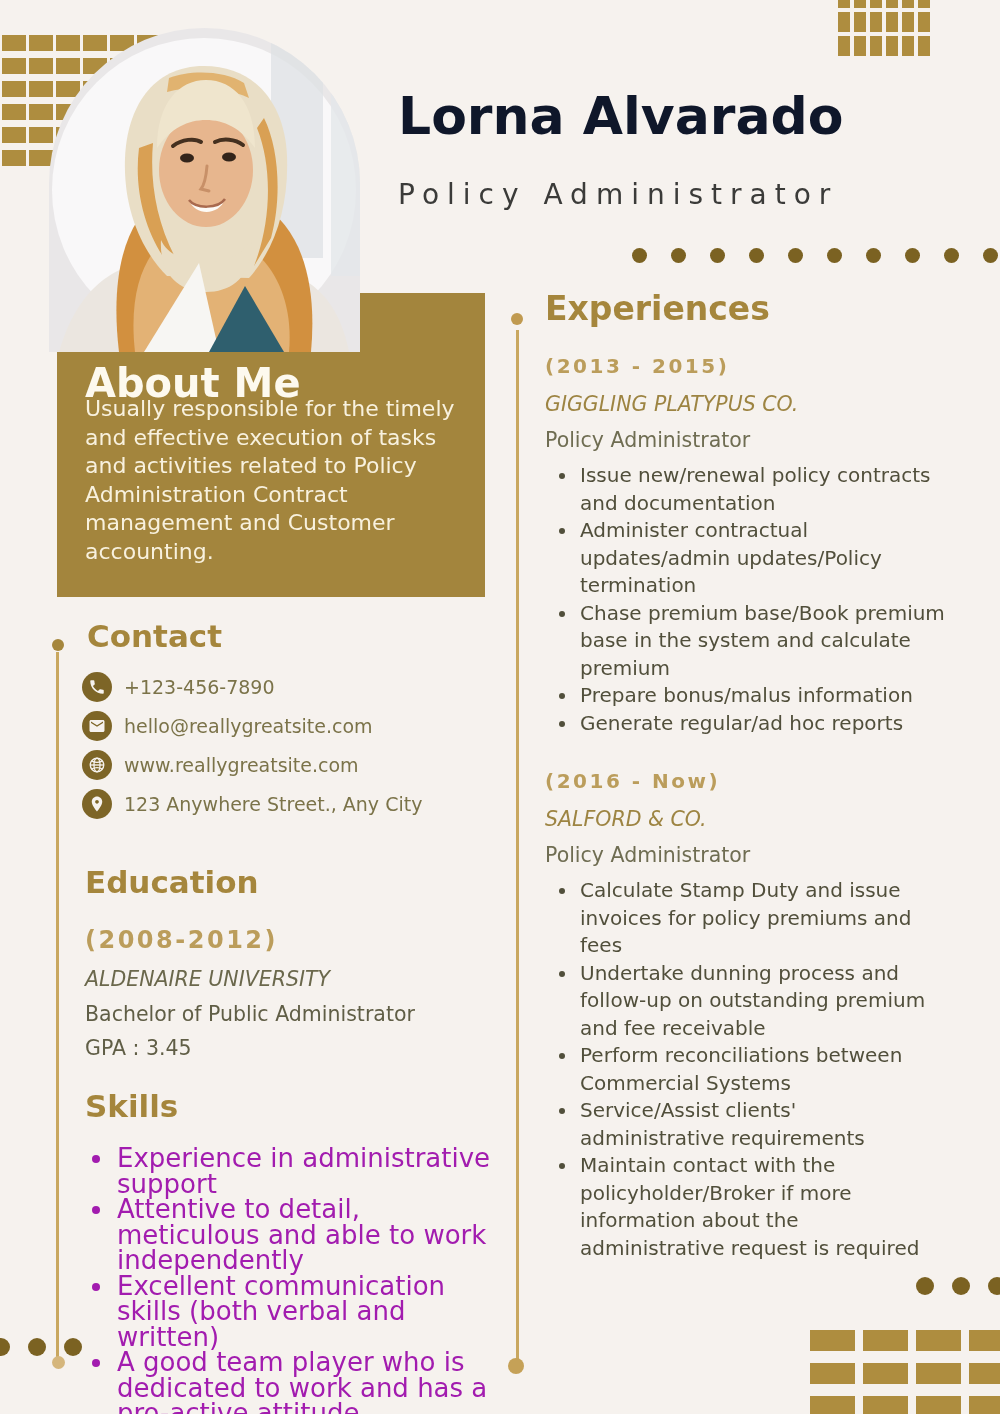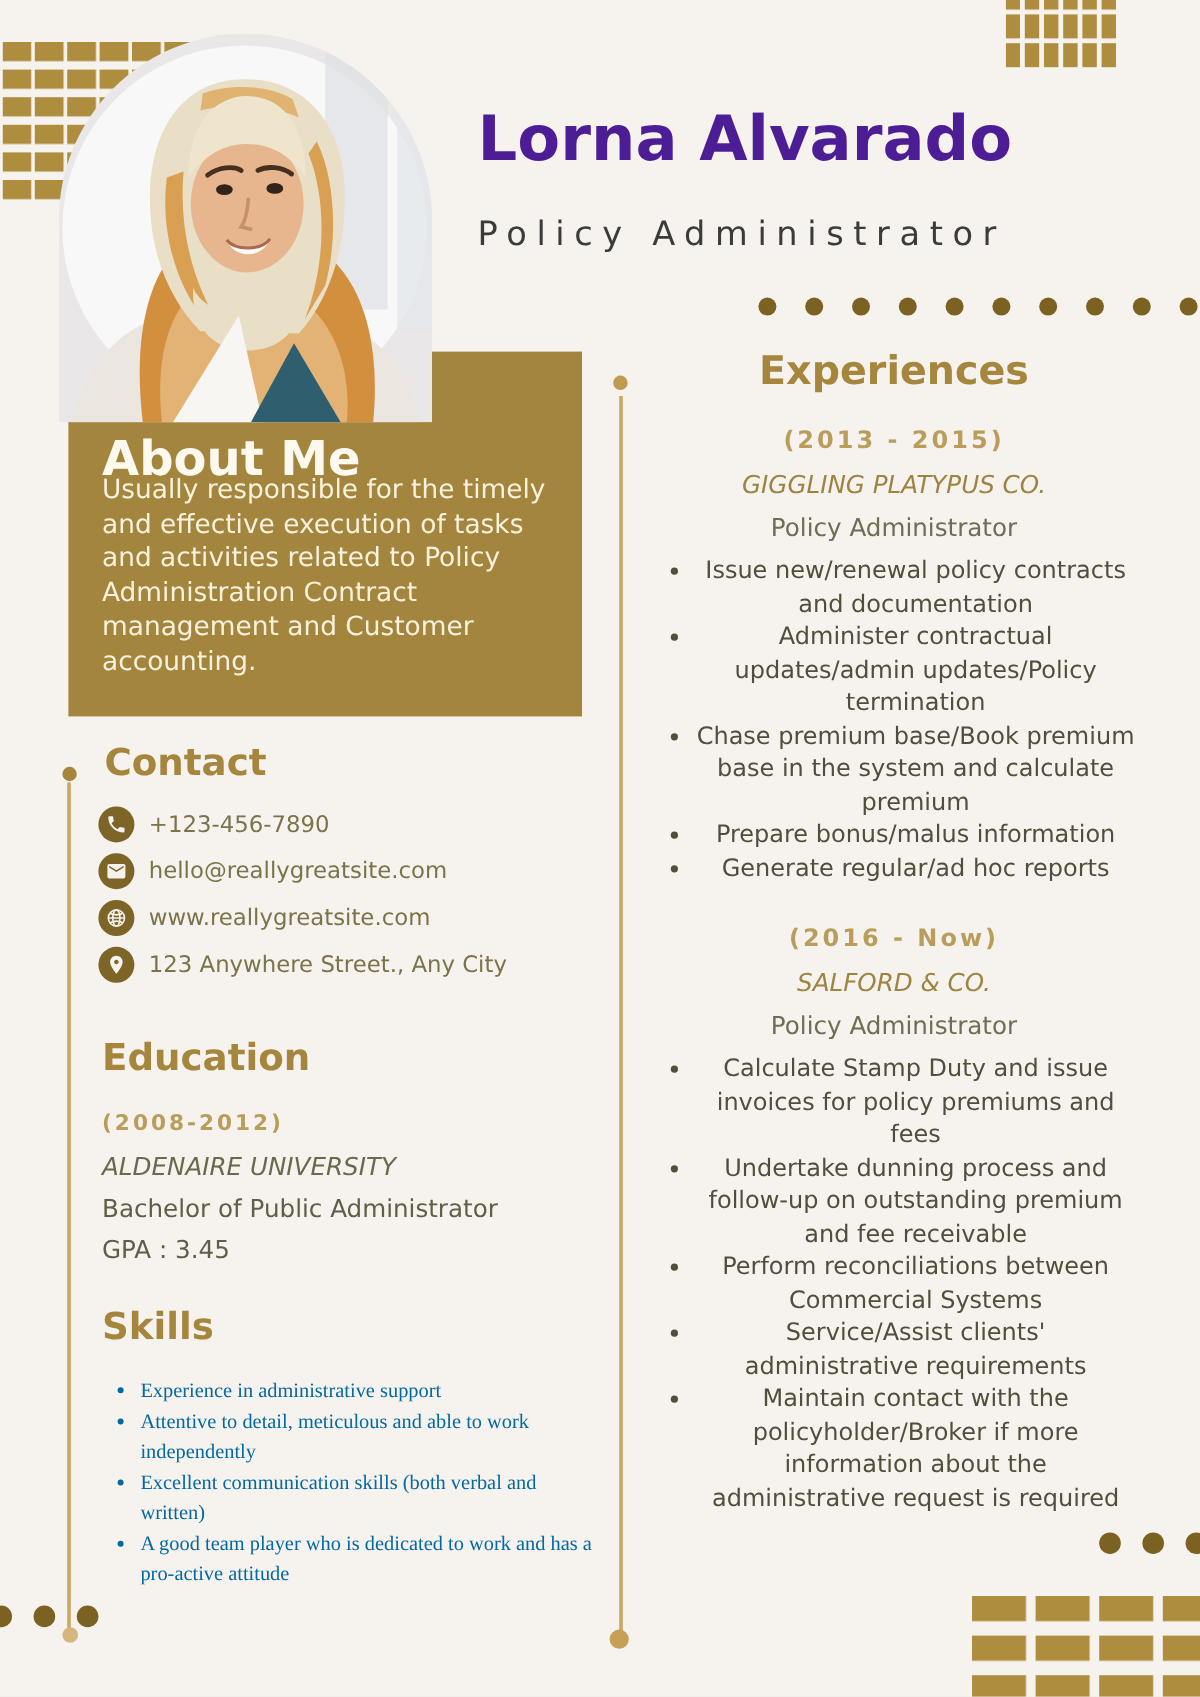--- a/index.html
+++ b/index.html
@@ -10,21 +10,21 @@
   .decor{position:absolute;}
   .dots-row{position:absolute;display:flex;}
   .dot{border-radius:50%;background:#7b6222;flex:0 0 auto;}
   .hdr-dot{width:15px;height:15px;margin-right:24px;}
   .sm-dot{width:18px;height:18px;margin-right:18px;}
 
   .rail-line{position:absolute;width:3px;background:#c9a75f;}
   .rail-dot{position:absolute;border-radius:50%;}
 
   
-  .name{position:absolute;left:398px;top:86px;font-size:52px;font-weight:800;color:#4c1d95;letter-spacing:0;}
+  .name{position:absolute;left:398px;top:86px;font-size:52px;font-weight:800;color:#0f172a;letter-spacing:0;}
   .subtitle{position:absolute;left:398px;top:178px;font-size:28px;font-weight:400;color:#3b3b39;letter-spacing:8px;}
 
   
   .photo-arch{position:absolute;left:49px;top:28px;width:311px;height:324px;border-radius:156px 156px 0 0;overflow:hidden;}
   .photo-arch svg{display:block;}
 
   
   .about-box{position:absolute;left:57px;top:293px;width:428px;height:304px;background:#a3853d;}
   .about-heading{position:absolute;left:85px;top:360px;font-size:40px;font-weight:800;color:#fdf9ee;}
   .about-text{position:absolute;left:85px;top:395px;width:370px;font-size:22px;line-height:28.5px;color:#f8f1de;}
@@ -33,32 +33,32 @@
   .sec-heading{font-size:31px;font-weight:800;color:#a5863c;}
   .contact-block{position:absolute;left:82px;top:618px;width:400px;}
   .contact-block .sec-heading{margin-left:5px;}
   .contact-list{margin-top:18px;}
   .contact-row{display:flex;align-items:center;margin-bottom:9px;}
   .icon-circle{width:30px;height:30px;border-radius:50%;background:#7d6527;display:flex;align-items:center;justify-content:center;flex:0 0 auto;}
   .icon-circle svg{width:18px;height:18px;fill:#f6f2ee;stroke:none;}
   .contact-text{margin-left:12px;font-size:19px;color:#7b7349;line-height:30px;}
 
   .edu-block{position:absolute;left:85px;top:864px;width:410px;}
-  .period{font-size:18px;font-weight:800;letter-spacing:2.5px;color:#bb9d5b;}
+  .period{font-size:24px;font-weight:800;letter-spacing:2.5px;color:#bb9d5b;}
   .edu-block .period{margin-top:26px;}
   .school{margin-top:13px;font-size:20.5px;font-style:italic;color:#6b684c;}
   .degree{margin-top:11px;font-size:20.5px;color:#605e46;}
   .gpa{margin-top:10px;font-size:20.5px;color:#605e46;}
 
   .skills-block{position:absolute;left:85px;top:1088px;width:410px;}
   .skills-list{margin:22px 0 0 0;padding:0 0 0 30px;list-style:disc;}
-  .skills-list li{font-size:17px;line-height:25.5px;color:#0369a1;padding-left:2px;font-family:Liberation Serif, serif;}
-
-  
-  .exp-block{position:absolute;left:545px;top:289px;width:400px;text-align:center;}
+  .skills-list li{font-size:26px;line-height:25.5px;color:#a21caf;padding-left:2px;}
+
+  
+  .exp-block{position:absolute;left:545px;top:289px;width:400px;}
   .exp-block .sec-heading{font-size:33px;}
   .job-period{margin-top:26px;font-size:20px;font-weight:800;letter-spacing:2.5px;color:#bb9d5b;}
   .job2 .job-period{margin-top:32px;}
   .company{margin-top:14px;font-size:20.5px;font-style:italic;color:#9d8442;}
   .role{margin-top:12px;font-size:20.5px;color:#6f6d52;}
   .duties{margin:10px 0 0 0;padding:0 0 0 33px;list-style:disc;width:368px;}
   .duties li{font-size:20px;line-height:27.5px;color:#514f3b;padding-left:2px;}
 </style>
 </head>
 <body>

